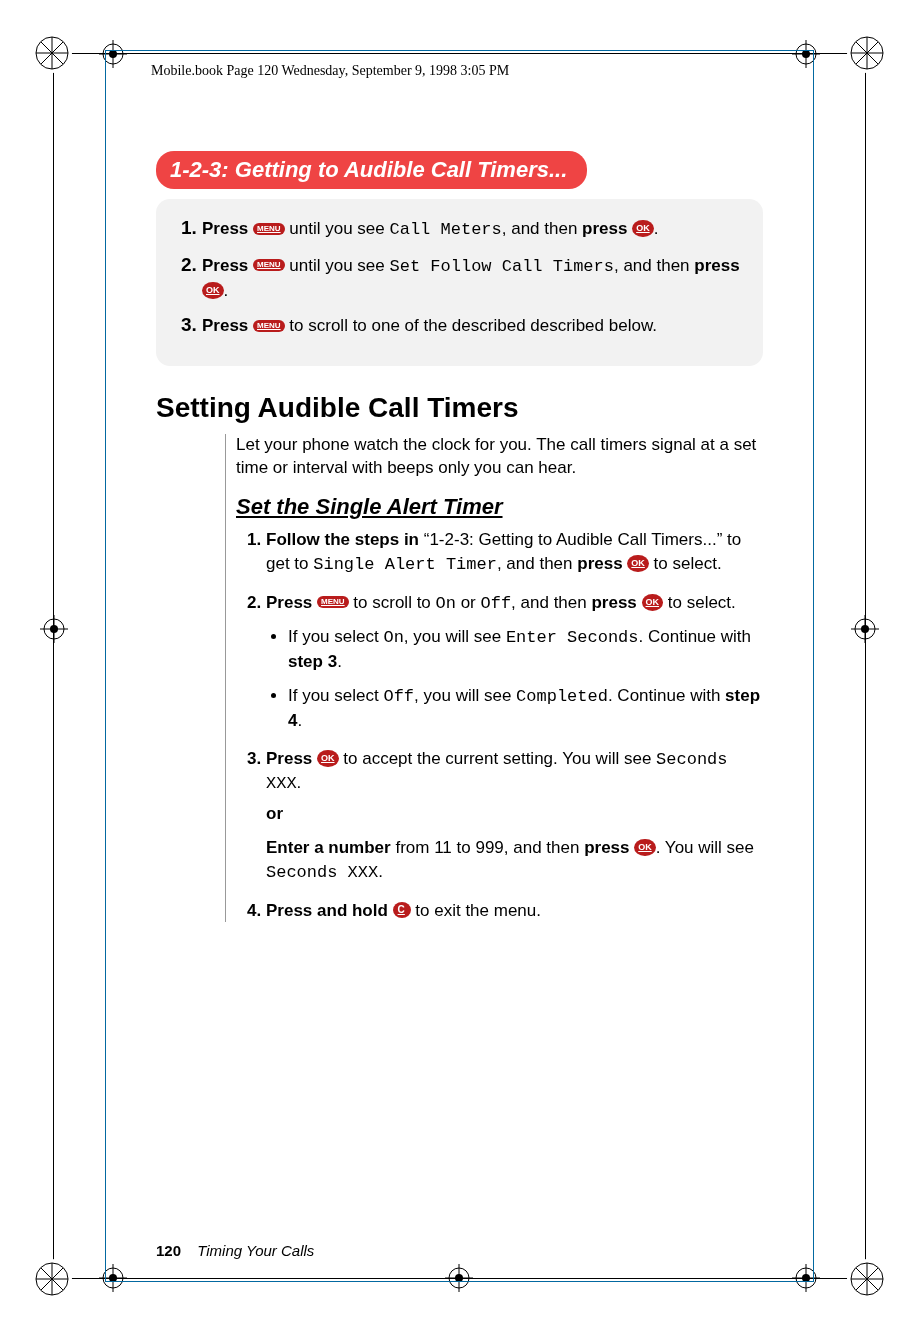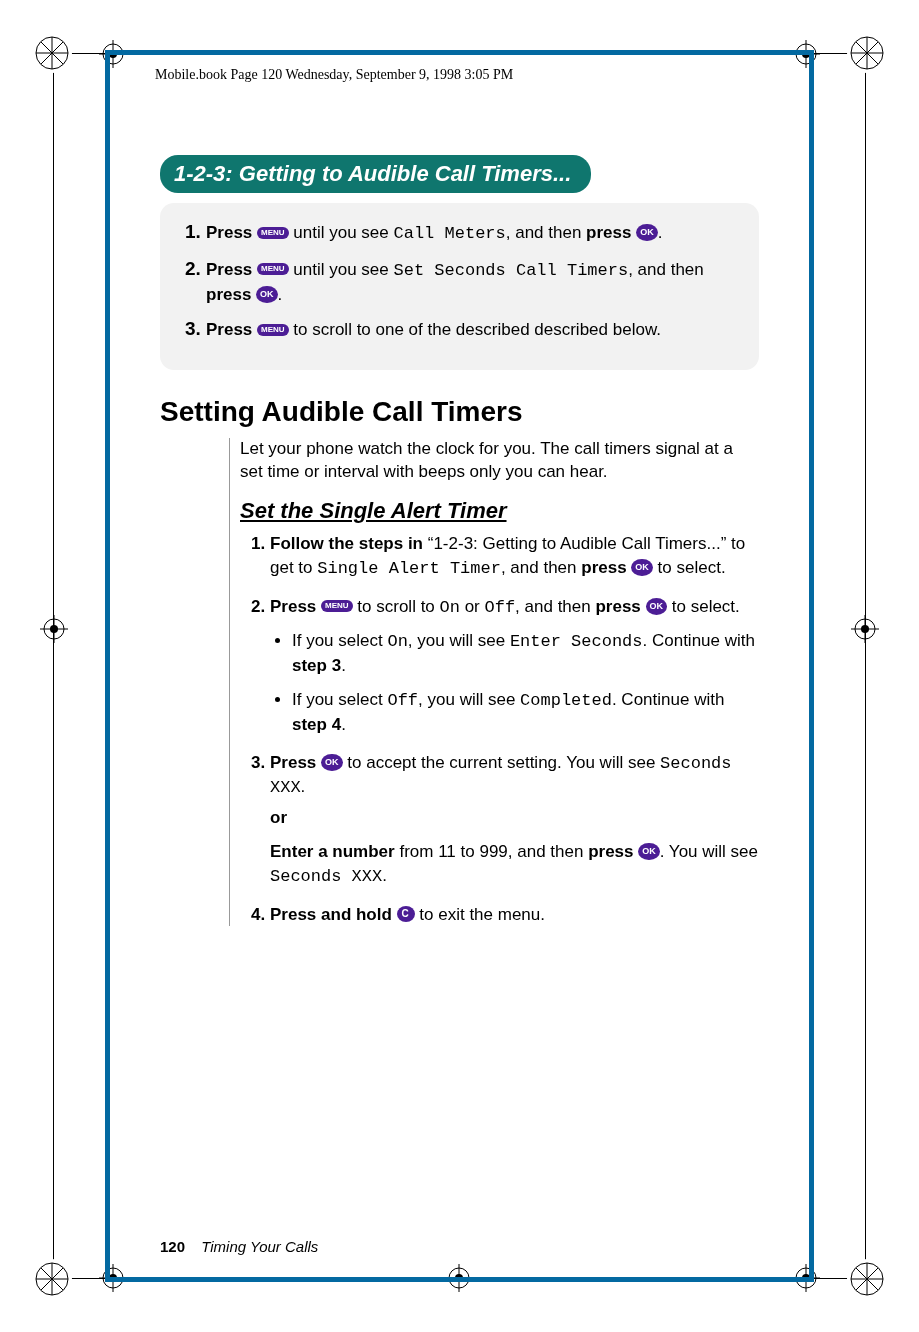--- a/index.html
+++ b/index.html
@@ -38,37 +38,37 @@
     position: absolute;
     width: 28px;
     height: 28px;
   }
   .page-frame {
     position: absolute;
     left: 105px;
     top: 50px;
     right: 105px;
     bottom: 50px;
-    border: 5px solid #0369a1;
+    border: 1px solid #0369a1;
   }
   .header-line {
     position:absolute;
     top:12px;
     left:45px;
     font-family: "Times New Roman", serif;
     font-size: 14px;
   }
   .content {
     position:absolute;
     top:100px;
     left:50px;
     right:50px;
   }
   .pill {
-    background:#0f766e;
+    background:#ef4444;
     color:#fff;
     font-weight:bold;
     font-style:italic;
     font-size:22px;
     padding:6px 20px 6px 14px;
     border-radius: 18px;
     display:inline-block;
     font-family: Arial, Helvetica, sans-serif;
     margin-bottom:10px;
   }
@@ -88,31 +88,32 @@
     font-size:17px;
     line-height:1.4;
   }
   .box123 li::marker {
     font-weight:bold;
     font-size:19px;
   }
   .menu-btn, .ok-btn, .c-btn {
     display:inline-block;
     vertical-align:middle;
-    background:#4c1d95;
+    background:#b91c1c;
     color:#fff;
     font-size:8px;
     font-weight:bold;
     border-radius:9px;
     padding:2px 4px 2px 4px;
     line-height:1;
     font-family:Arial,sans-serif;
     min-width:18px;
     position:relative;
     top:-1px;
+    text-decoration:underline;
   }
   .ok-btn { font-size:9px; padding:4px 4px; border-radius:50%; min-width:10px;}
   .c-btn { font-size:10px; padding:3px 5px; border-radius:50%; min-width:8px;}
   .lcd { font-family: "Courier New", monospace; }
   h2.section {
     font-size:28px;
     font-weight:900;
     margin:0 0 10px 0;
     font-family: Arial, Helvetica, sans-serif;
   }
@@ -277,21 +278,21 @@
     <div class="pill">
       <span class="num">1-2-3:</span><span> Getting to Audible Call Timers...</span>
     </div>
 
     <div class="box123">
       <ol>
         <li>
           <b>Press </b><span class="menu-btn">MENU</span><span> until you see </span><span class="lcd">Call Meters</span><span>, and then </span><b>press </b><span class="ok-btn">OK</span><span>.</span>
         </li>
         <li>
-          <b>Press </b><span class="menu-btn">MENU</span><span> until you see </span><span class="lcd">Set Seconds Call Timers</span><span>, and then </span><b>press </b><span class="ok-btn">OK</span><span>.</span>
+          <b>Press </b><span class="menu-btn">MENU</span><span> until you see </span><span class="lcd">Set Follow Call Timers</span><span>, and then </span><b>press </b><span class="ok-btn">OK</span><span>.</span>
         </li>
         <li>
           <b>Press </b><span class="menu-btn">MENU</span><span> to scroll to one of the described described below.</span>
         </li>
       </ol>
     </div>
 
     <h2 class="section">Setting Audible Call Timers</h2>
 
     <div class="body-col">

